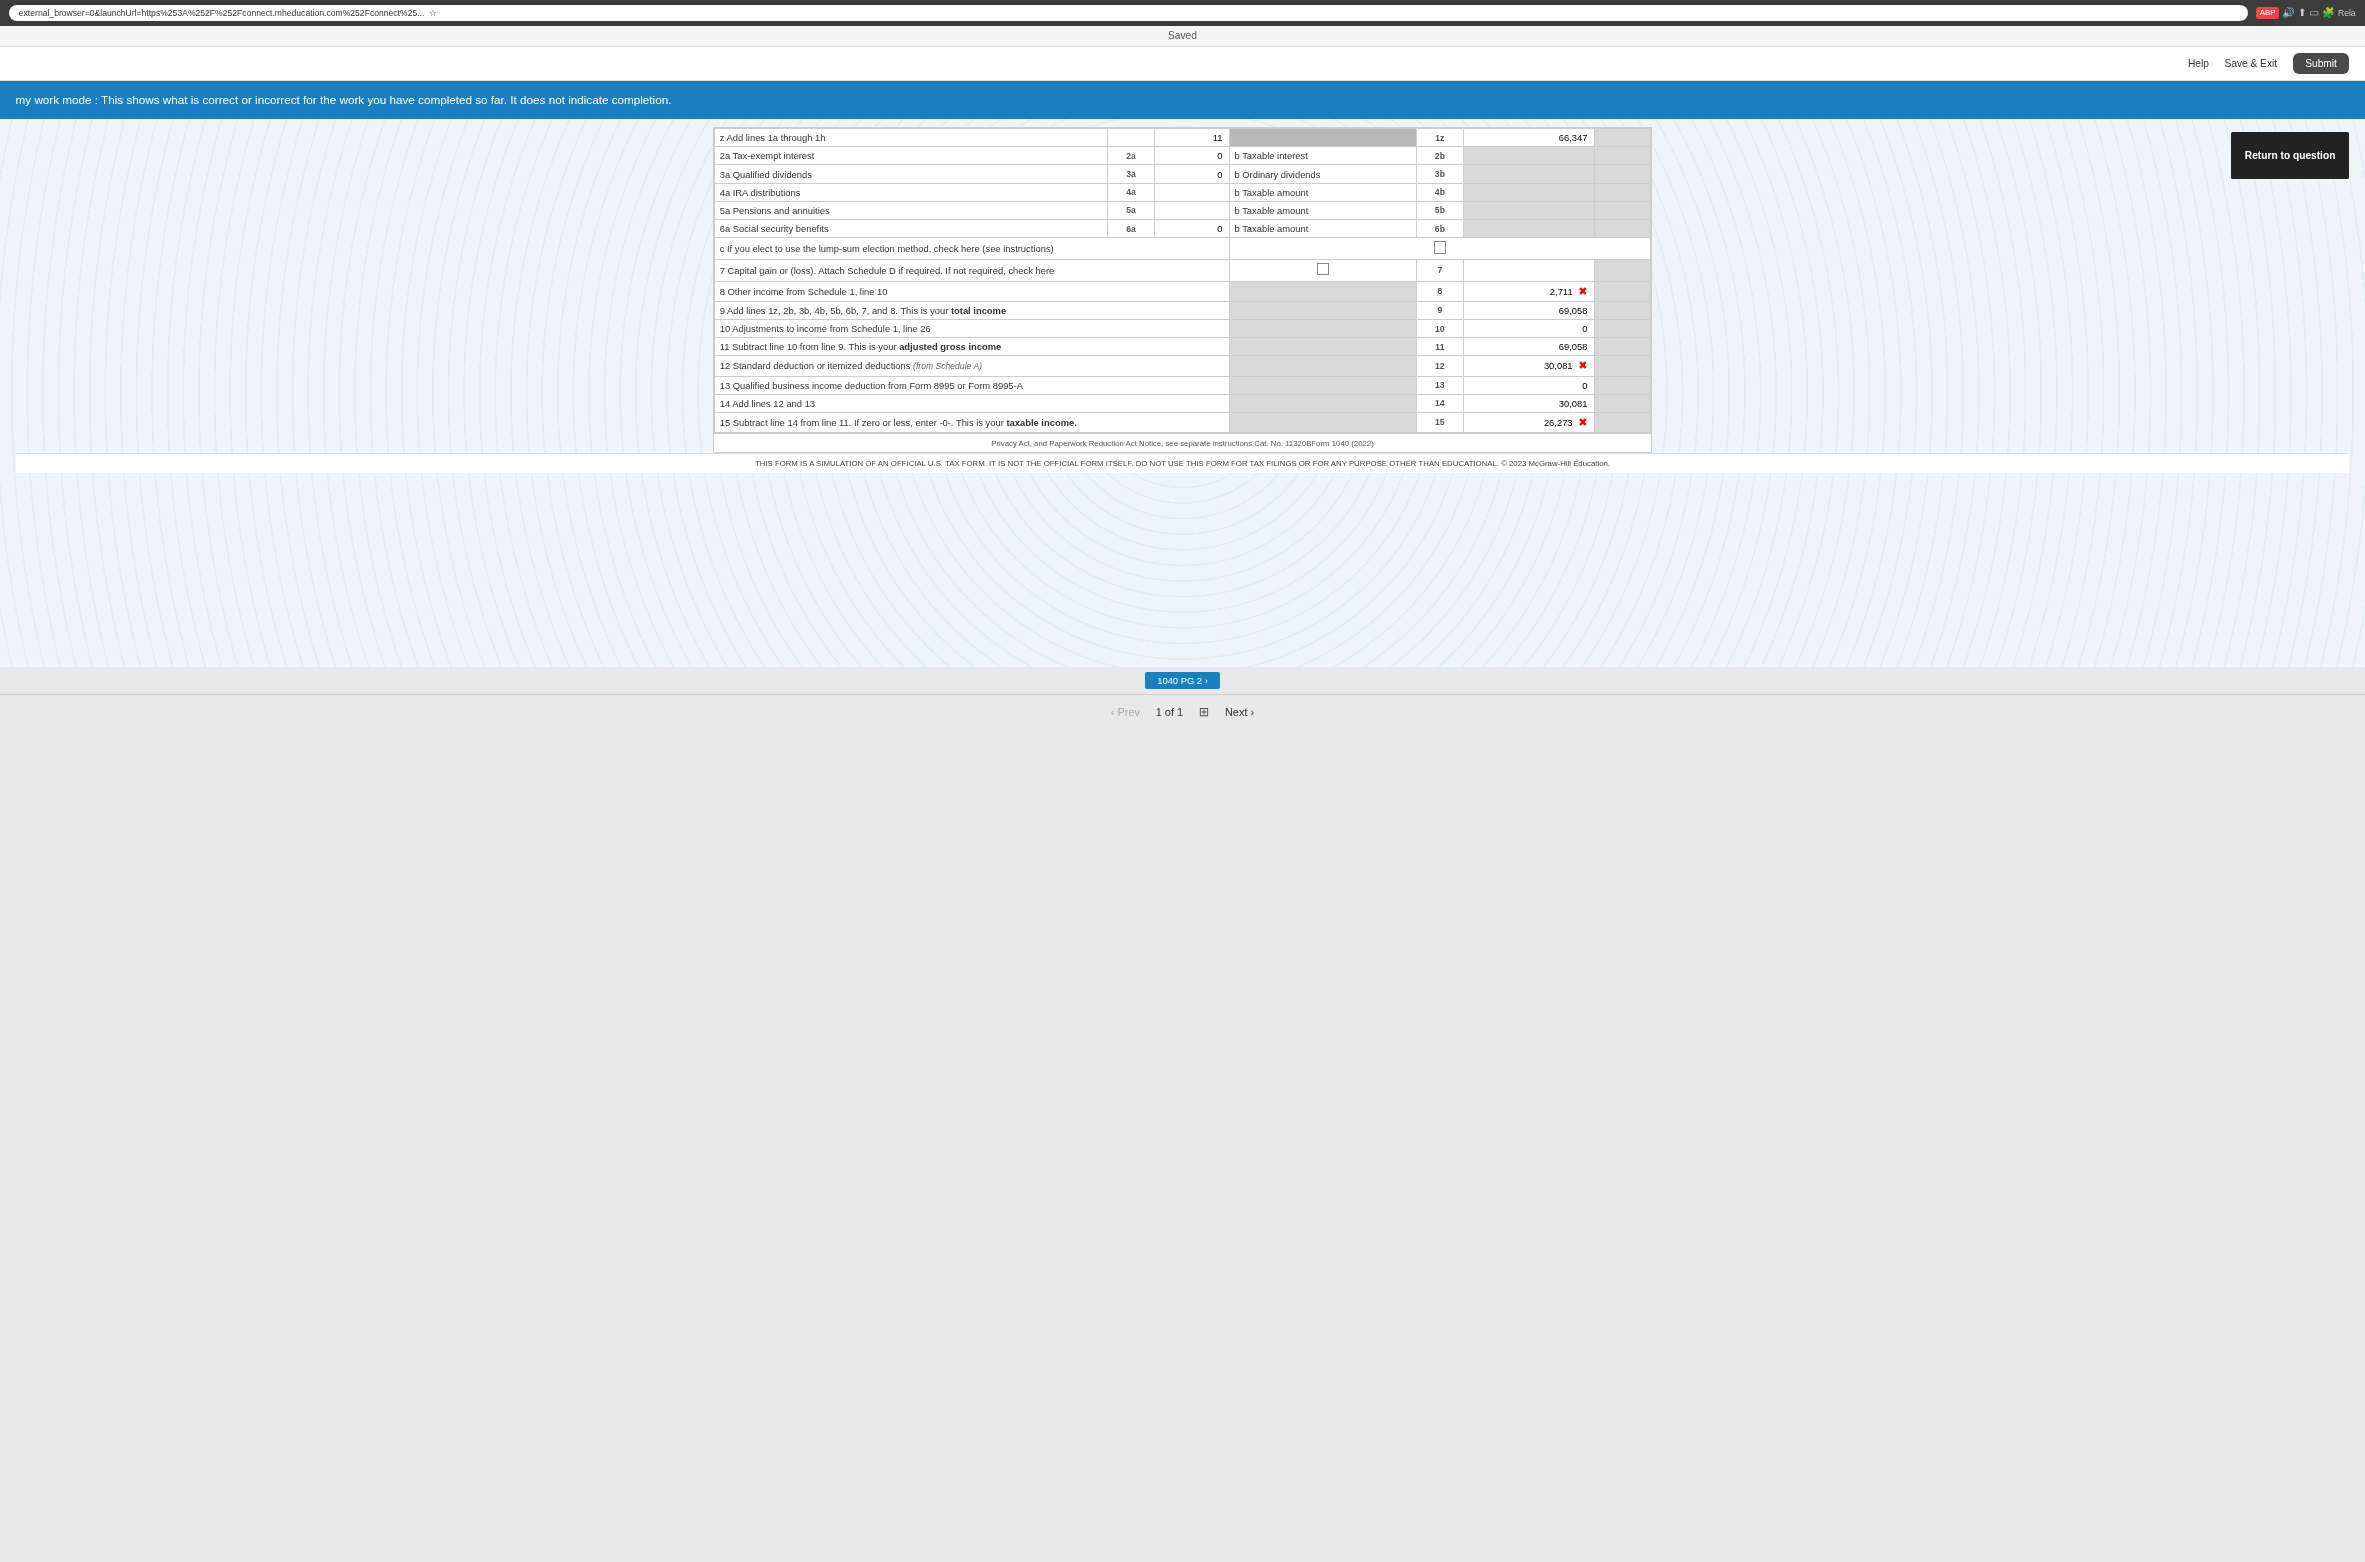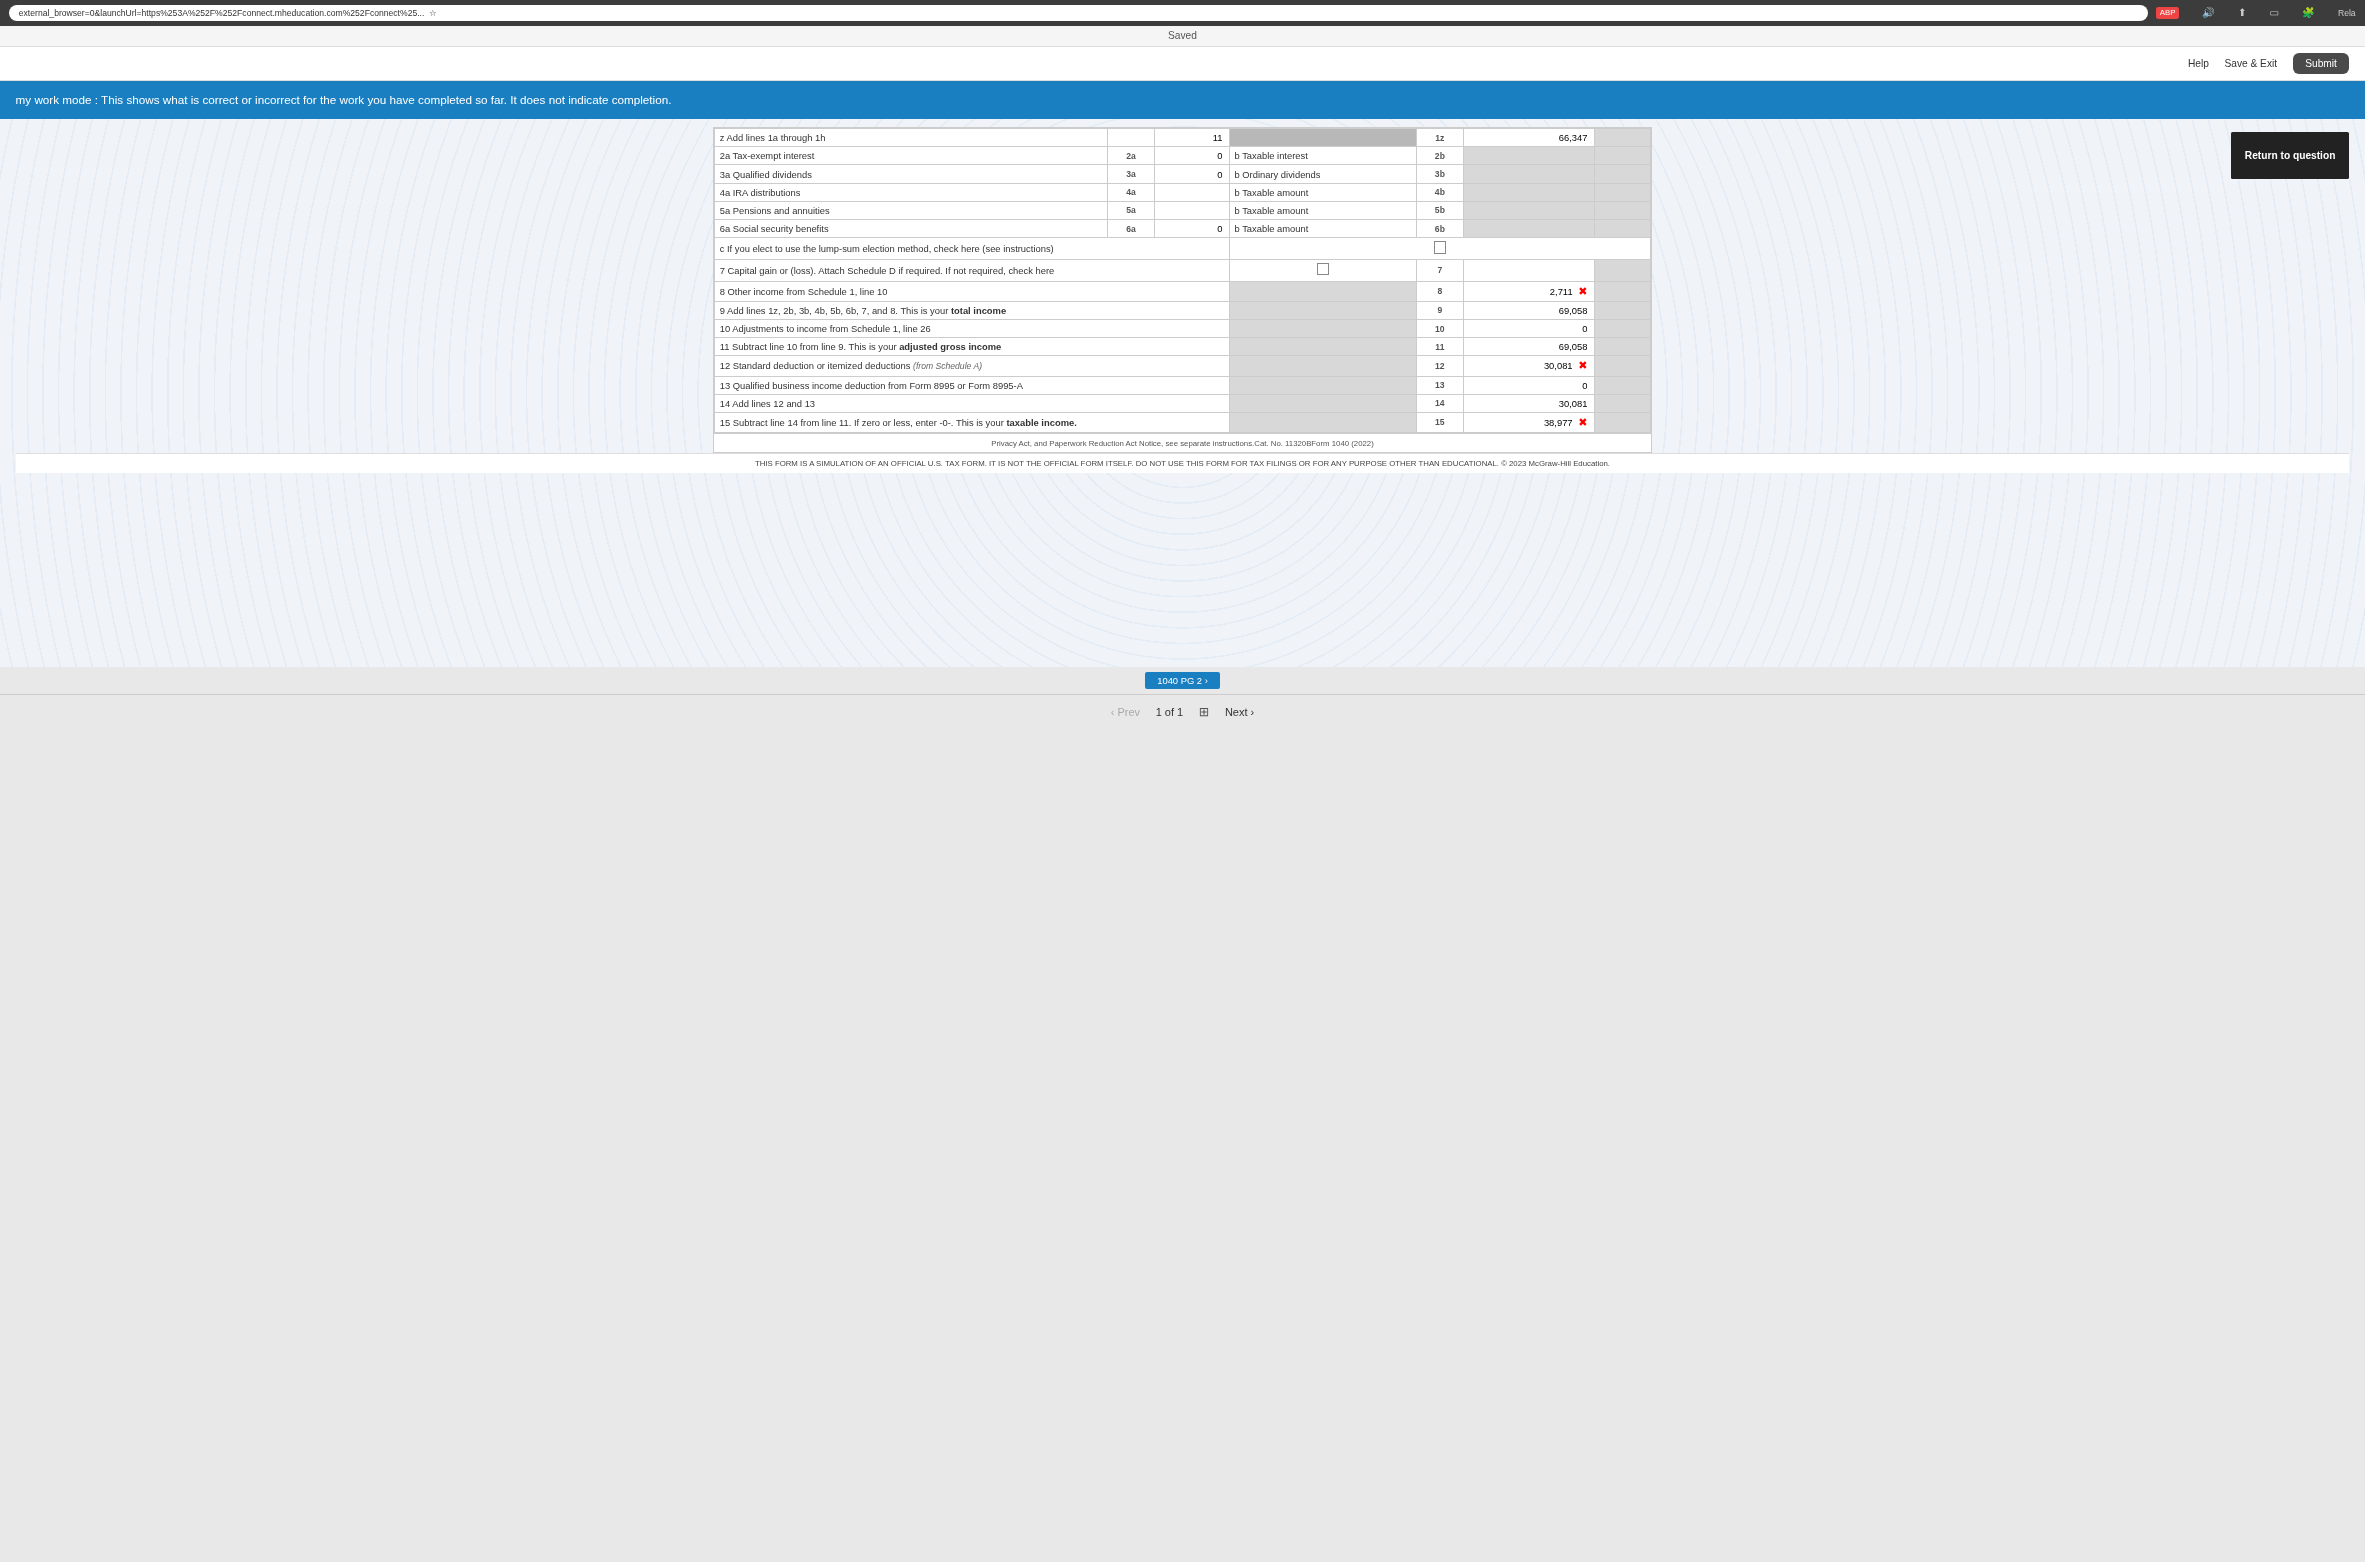--- a/index.html
+++ b/index.html
@@ -19,21 +19,21 @@
       flex: 1;
       background: #fff;
       border-radius: 15.6px;
       padding: 3.1px 9.4px;
       font-size: 8.6px;
       color: #333;
       display: flex;
       align-items: center;
       gap: 4.7px;
     }
-    .browser-icons { display: flex; gap: 23px; align-items: center; color: #ccc; font-size: 10.2px; }
+    .browser-icons { display: flex; gap: 3px; align-items: center; color: #ccc; font-size: 10.2px; }
 
     
     .saved-bar {
       background: #f5f5f5;
       text-align: center;
       padding: 4.7px;
       font-size: 10.2px;
       color: #555;
       border-bottom: 0.8px solid #ddd;
     }
@@ -385,21 +385,21 @@
       </tr>
 
       <tr>
         <td colspan="3" class="label-cell">
           <span>15 Subtract line 14 from line 11. If zero or less, enter -0-. This is your</span>
           <strong>taxable income.</strong>
         </td>
         <td class="shaded"></td>
         <td class="field-code">15</td>
         <td class="value-cell">
-          <span>38,977</span>
+          <span>26,273</span>
           <span class="error-icon">✖</span>
         </td>
         <td class="shaded"></td>
       </tr>
     </tbody>
       </table>
 
     <div class="form-footer" style="display:flex;justify-content:center;">
       <span>Privacy Act, and Paperwork Reduction Act Notice, see separate instructions.</span>
       <span>Cat. No. 11320B</span>

